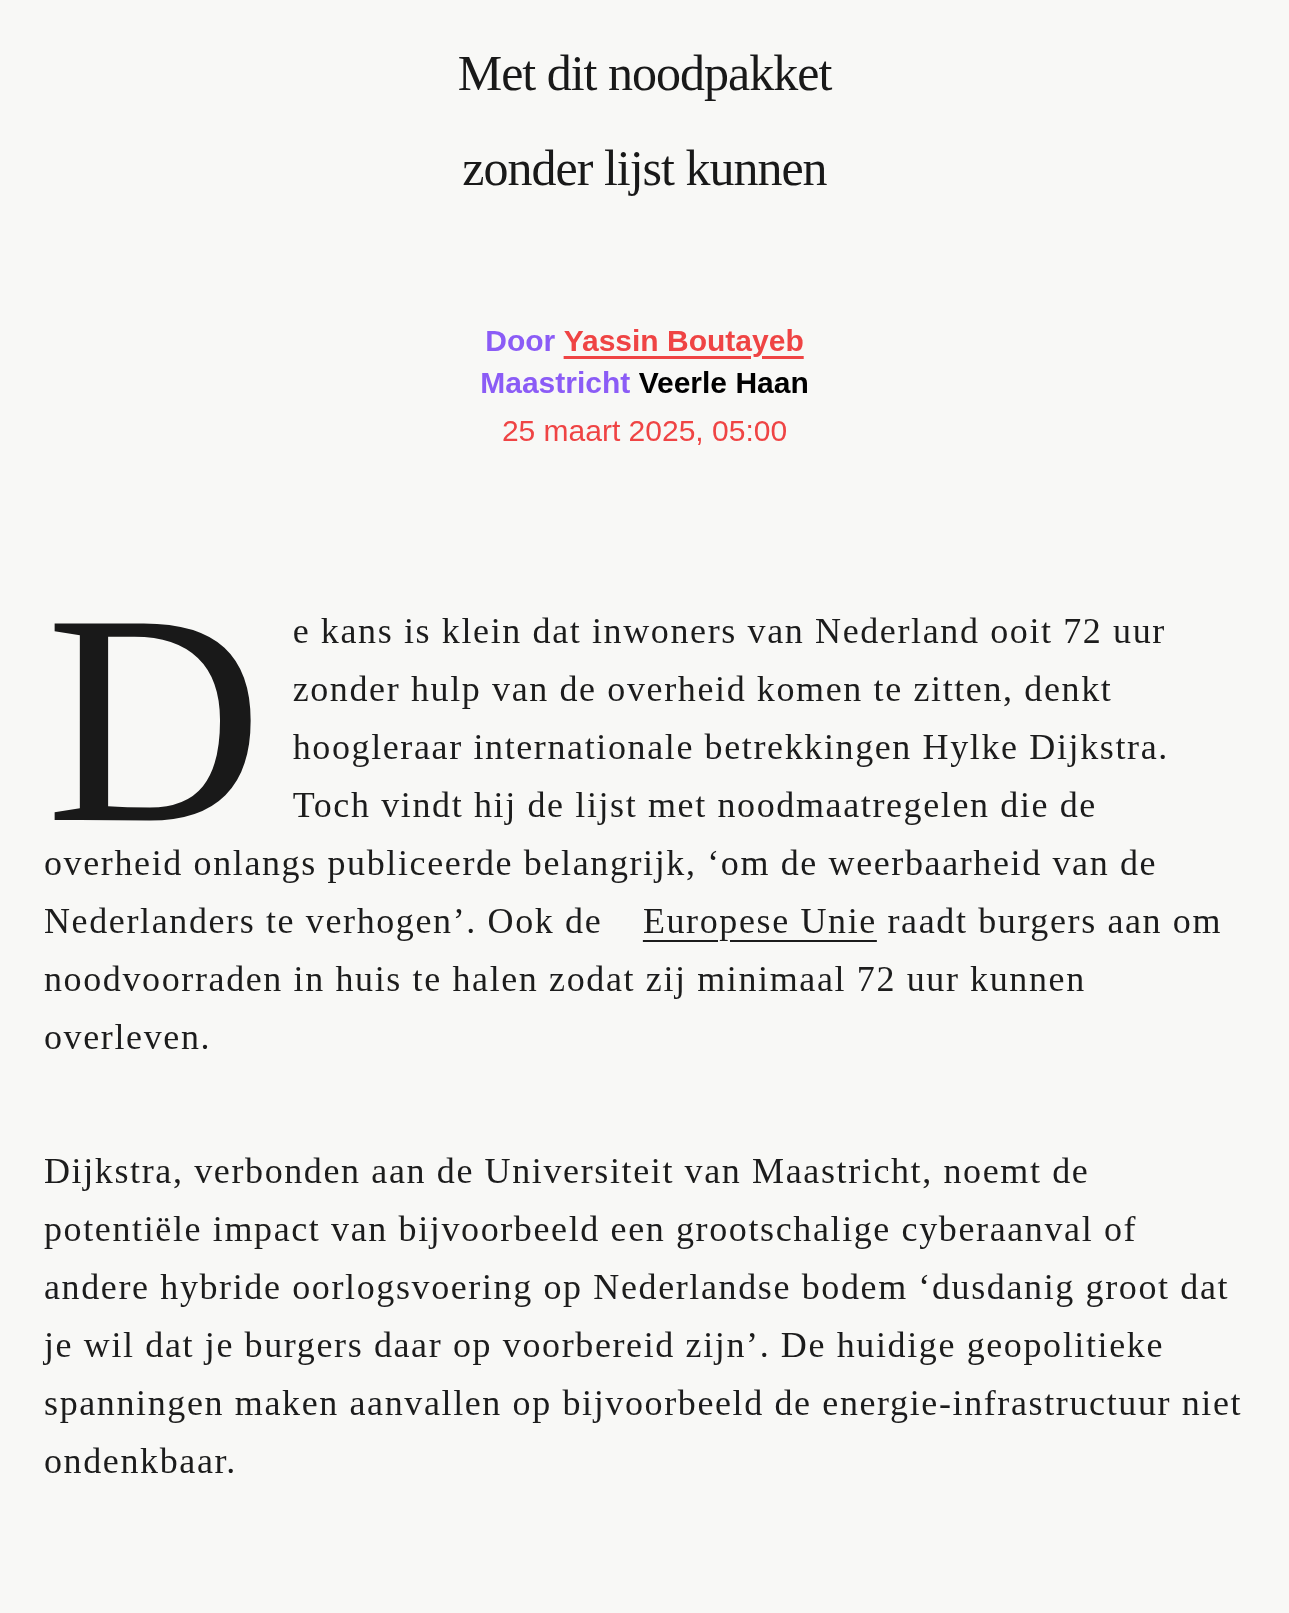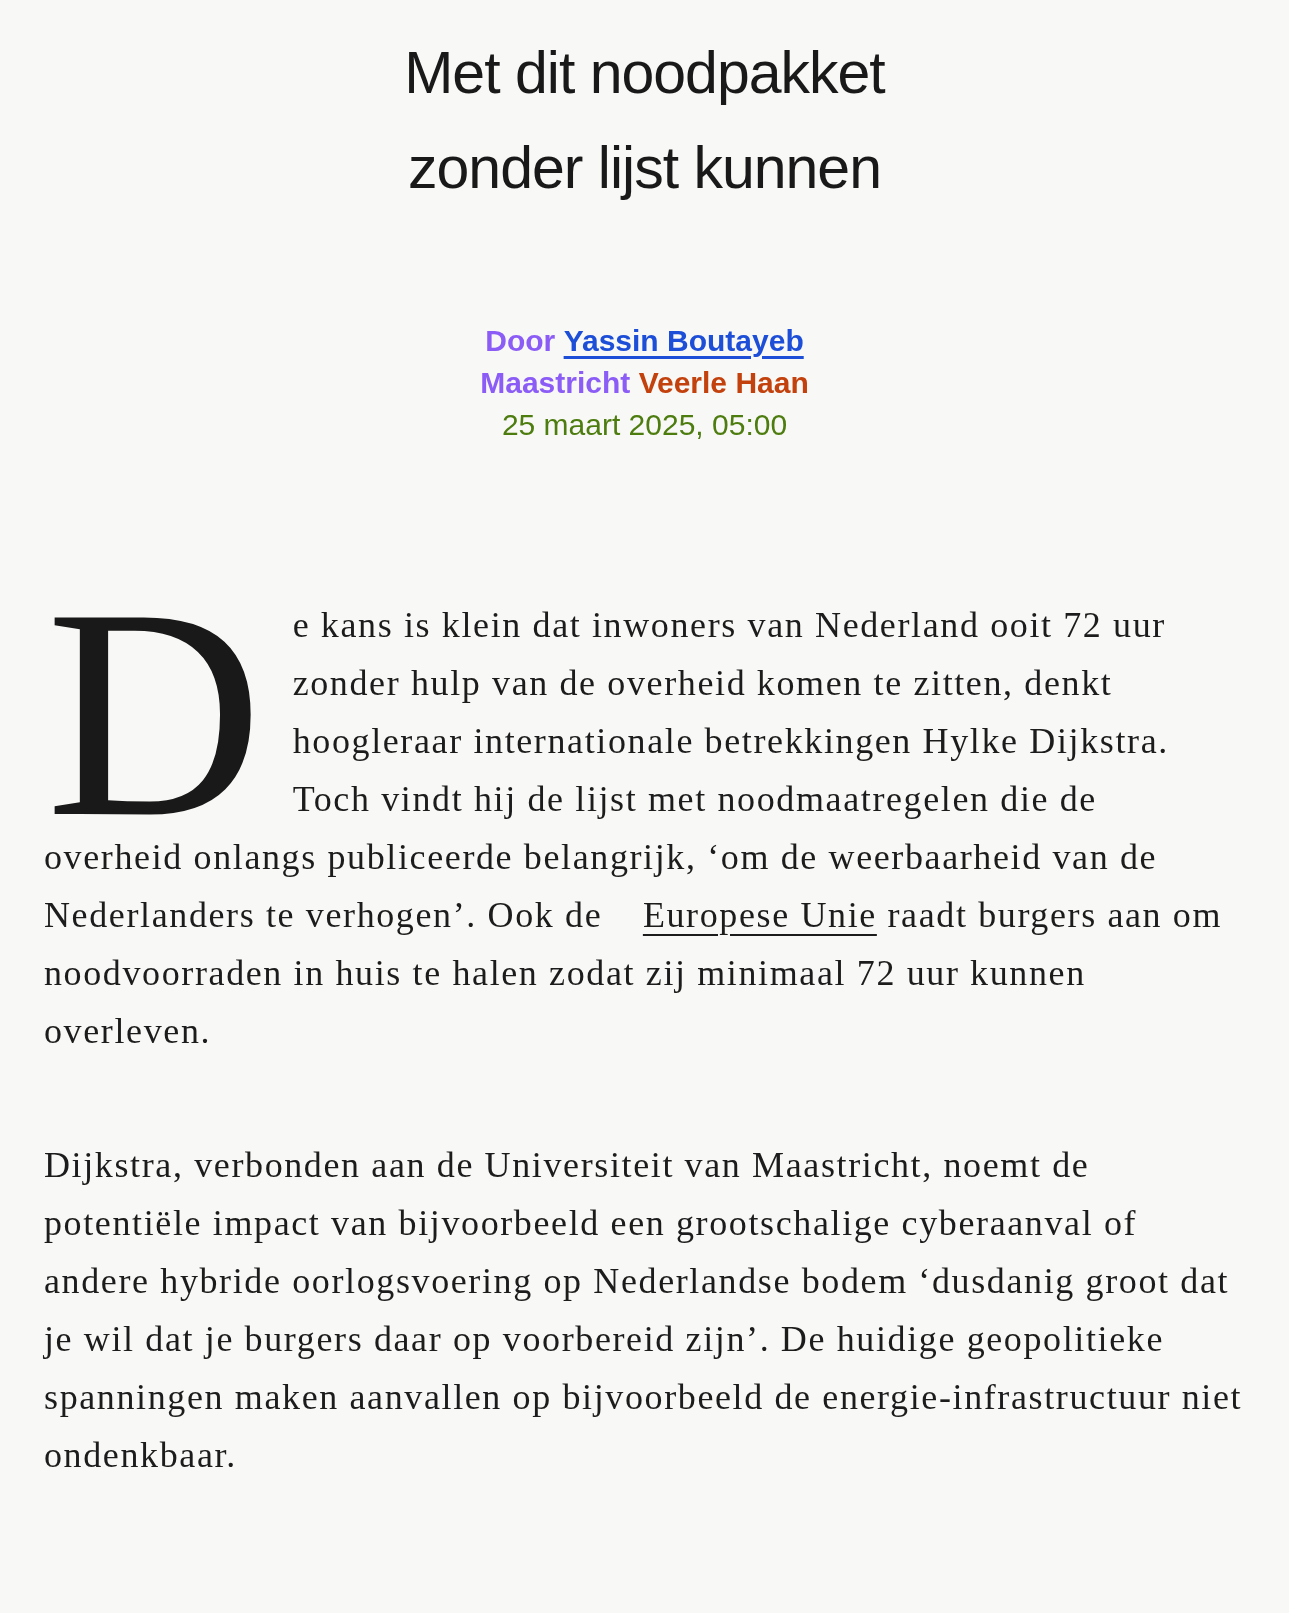--- a/index.html
+++ b/index.html
@@ -14,52 +14,53 @@
     font-family: "Liberation Serif", serif;
     overflow: hidden;
   }
   .page {
     padding: 26px 44px 24px 44px;
     box-sizing: border-box;
   }
 
   
   .headline {
-    font-family: Liberation Sans, sans-serif;
+    font-family: Liberation Serif, serif;
     font-weight: 400;
-    font-size: 59px;
+    font-size: 50px;
     line-height: 95px;
     letter-spacing: -1px;
     text-align: center;
     color: #191919;
     margin: 0;
   }
   .headline .hl-line { display: block; }
 
   
   .byline {
     margin-top: 104px;
     text-align: center;
     font-family: "Liberation Sans", sans-serif;
     font-size: 30px;
     line-height: 42px;
     color: #2e2e2e;
   }
   .byline .label { font-weight: 700; color: #8b5cf6; }
-  .byline .name  { font-weight: 700; color: #c2410c; }
+  .byline .name  { font-weight: 700; color: #000000; }
   .byline a.author-link {
-    color: #1d4ed8;
+    color: #ef4444;
     font-weight: 700;
     text-decoration: underline;
     text-decoration-thickness: 2.5px;
     text-underline-offset: 5px;
   }
   .byline .date {
-    color: #4d7c0f;
+    color: #ef4444;
     font-weight: 400;
+    margin-top: 6px;
   }
 
   
   .article {
     margin-top: 150px;
     max-width: 1201px;
     font-size: 36px;
     line-height: 58px;
     letter-spacing: 0.045em;
     color: #1c1c1c;

